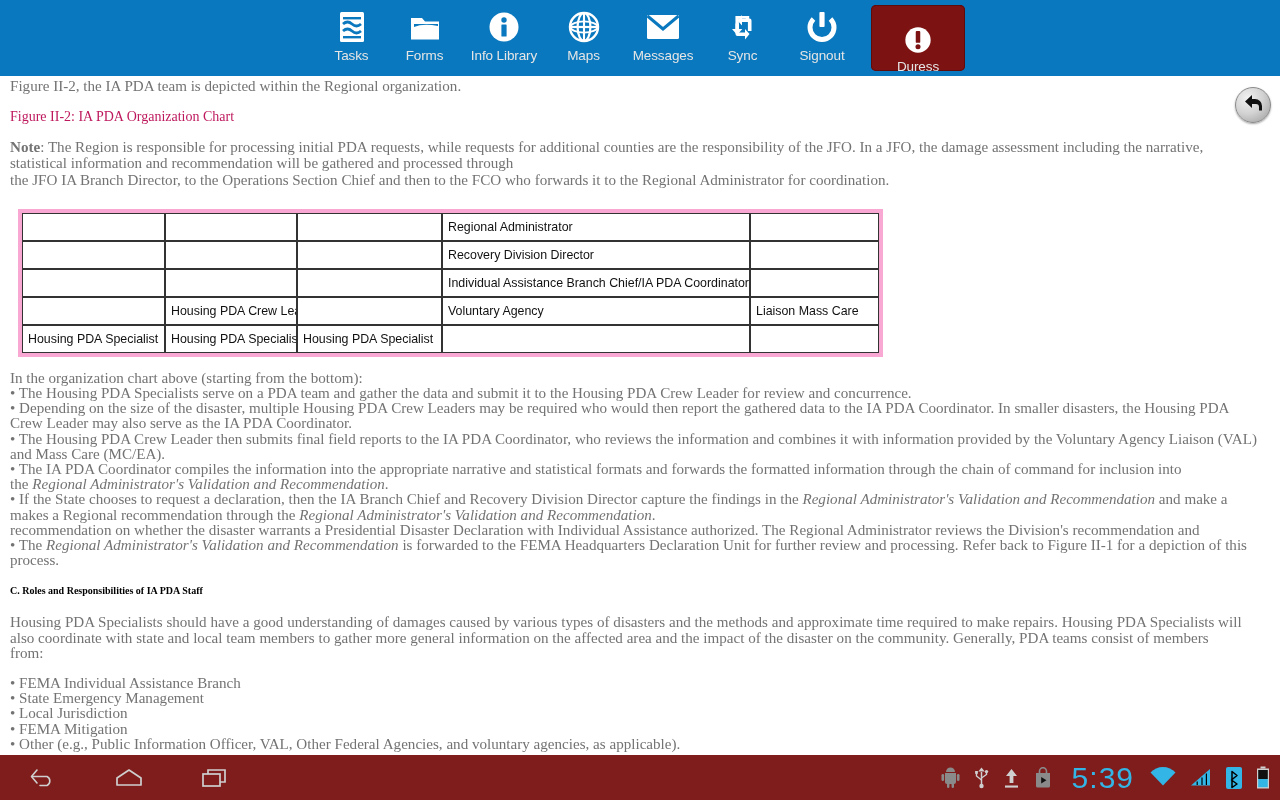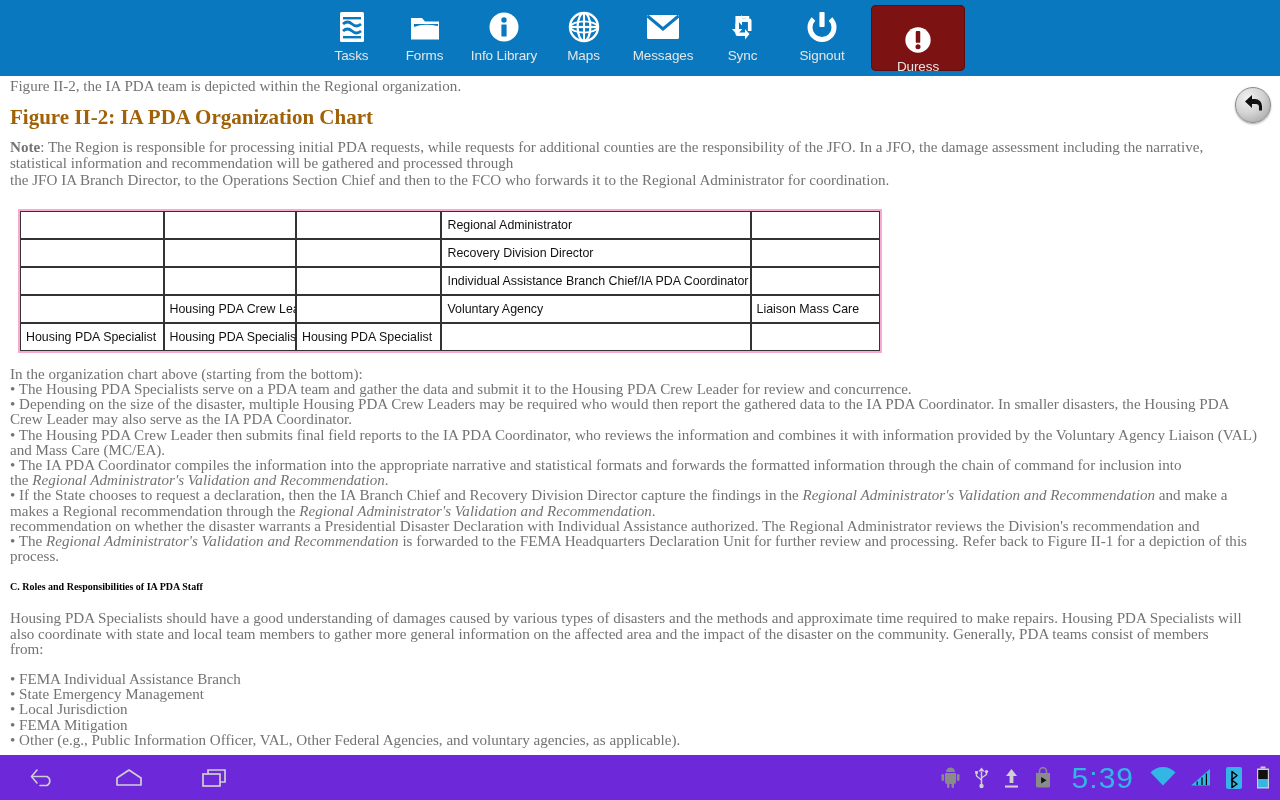--- a/index.html
+++ b/index.html
@@ -66,41 +66,41 @@
     font-size: 15.1px;
     line-height: 15.2px;
     color: #737373;
   }
   .gap-l { height: 15px; }
   .ln { white-space: nowrap; }
   .bold { font-weight: bold; }
   .ital { font-style: italic; }
   h2.fig {
     font-family: "Liberation Serif", serif;
-    font-size: 21px;
-    font-weight: bold;
+    font-size: 14px;
+    font-weight: normal;
     line-height: 16px;
-    color: #a16207;
+    color: #be185d;
   }
   h3.sect {
     font-family: "Liberation Serif", serif;
     font-size: 10px;
     font-weight: bold;
     line-height: 16px;
     color: #000;
   }
 
   
   #org-chart {
     border-collapse: separate;
     border-spacing: 0;
     margin: 0 12px 0 8px;
     table-layout: fixed;
     width: 864px;
-    border: 2px solid #f9a8d4;
+    border: 4px solid #f9a8d4;
     background: #fff;
   }
   #org-chart td {
     border: 1px solid #333333;
     height: 28px;
     padding: 0 5px;
     font-family: "Liberation Sans", sans-serif;
     font-size: 12.4px;
     line-height: 14px;
     color: #111;
@@ -124,21 +124,21 @@
     border: 1px solid #8a8a8a;
     display: flex; align-items: center; justify-content: center;
     cursor: pointer;
     box-shadow: 0 1px 2px rgba(0,0,0,.35);
   }
 
   
   #sysbar {
     position: absolute; left: 0; top: 755px;
     width: 1280px; height: 45px;
-    background: #6d28d9;
+    background: #7f1d1d;
     display: flex; align-items: center;
   }
   #nav-keys { display: flex; align-items: center; gap: 44px; padding-left: 22px; }
   .nav-key { width: 42px; height: 34px; display: flex; align-items: center; justify-content: center; cursor: pointer; }
   #sys-tray {
     margin-left: auto;
     display: flex; align-items: center; gap: 14px;
     padding-right: 10px;
   }
   .tray-ico { display: flex; align-items: center; justify-content: center; }

